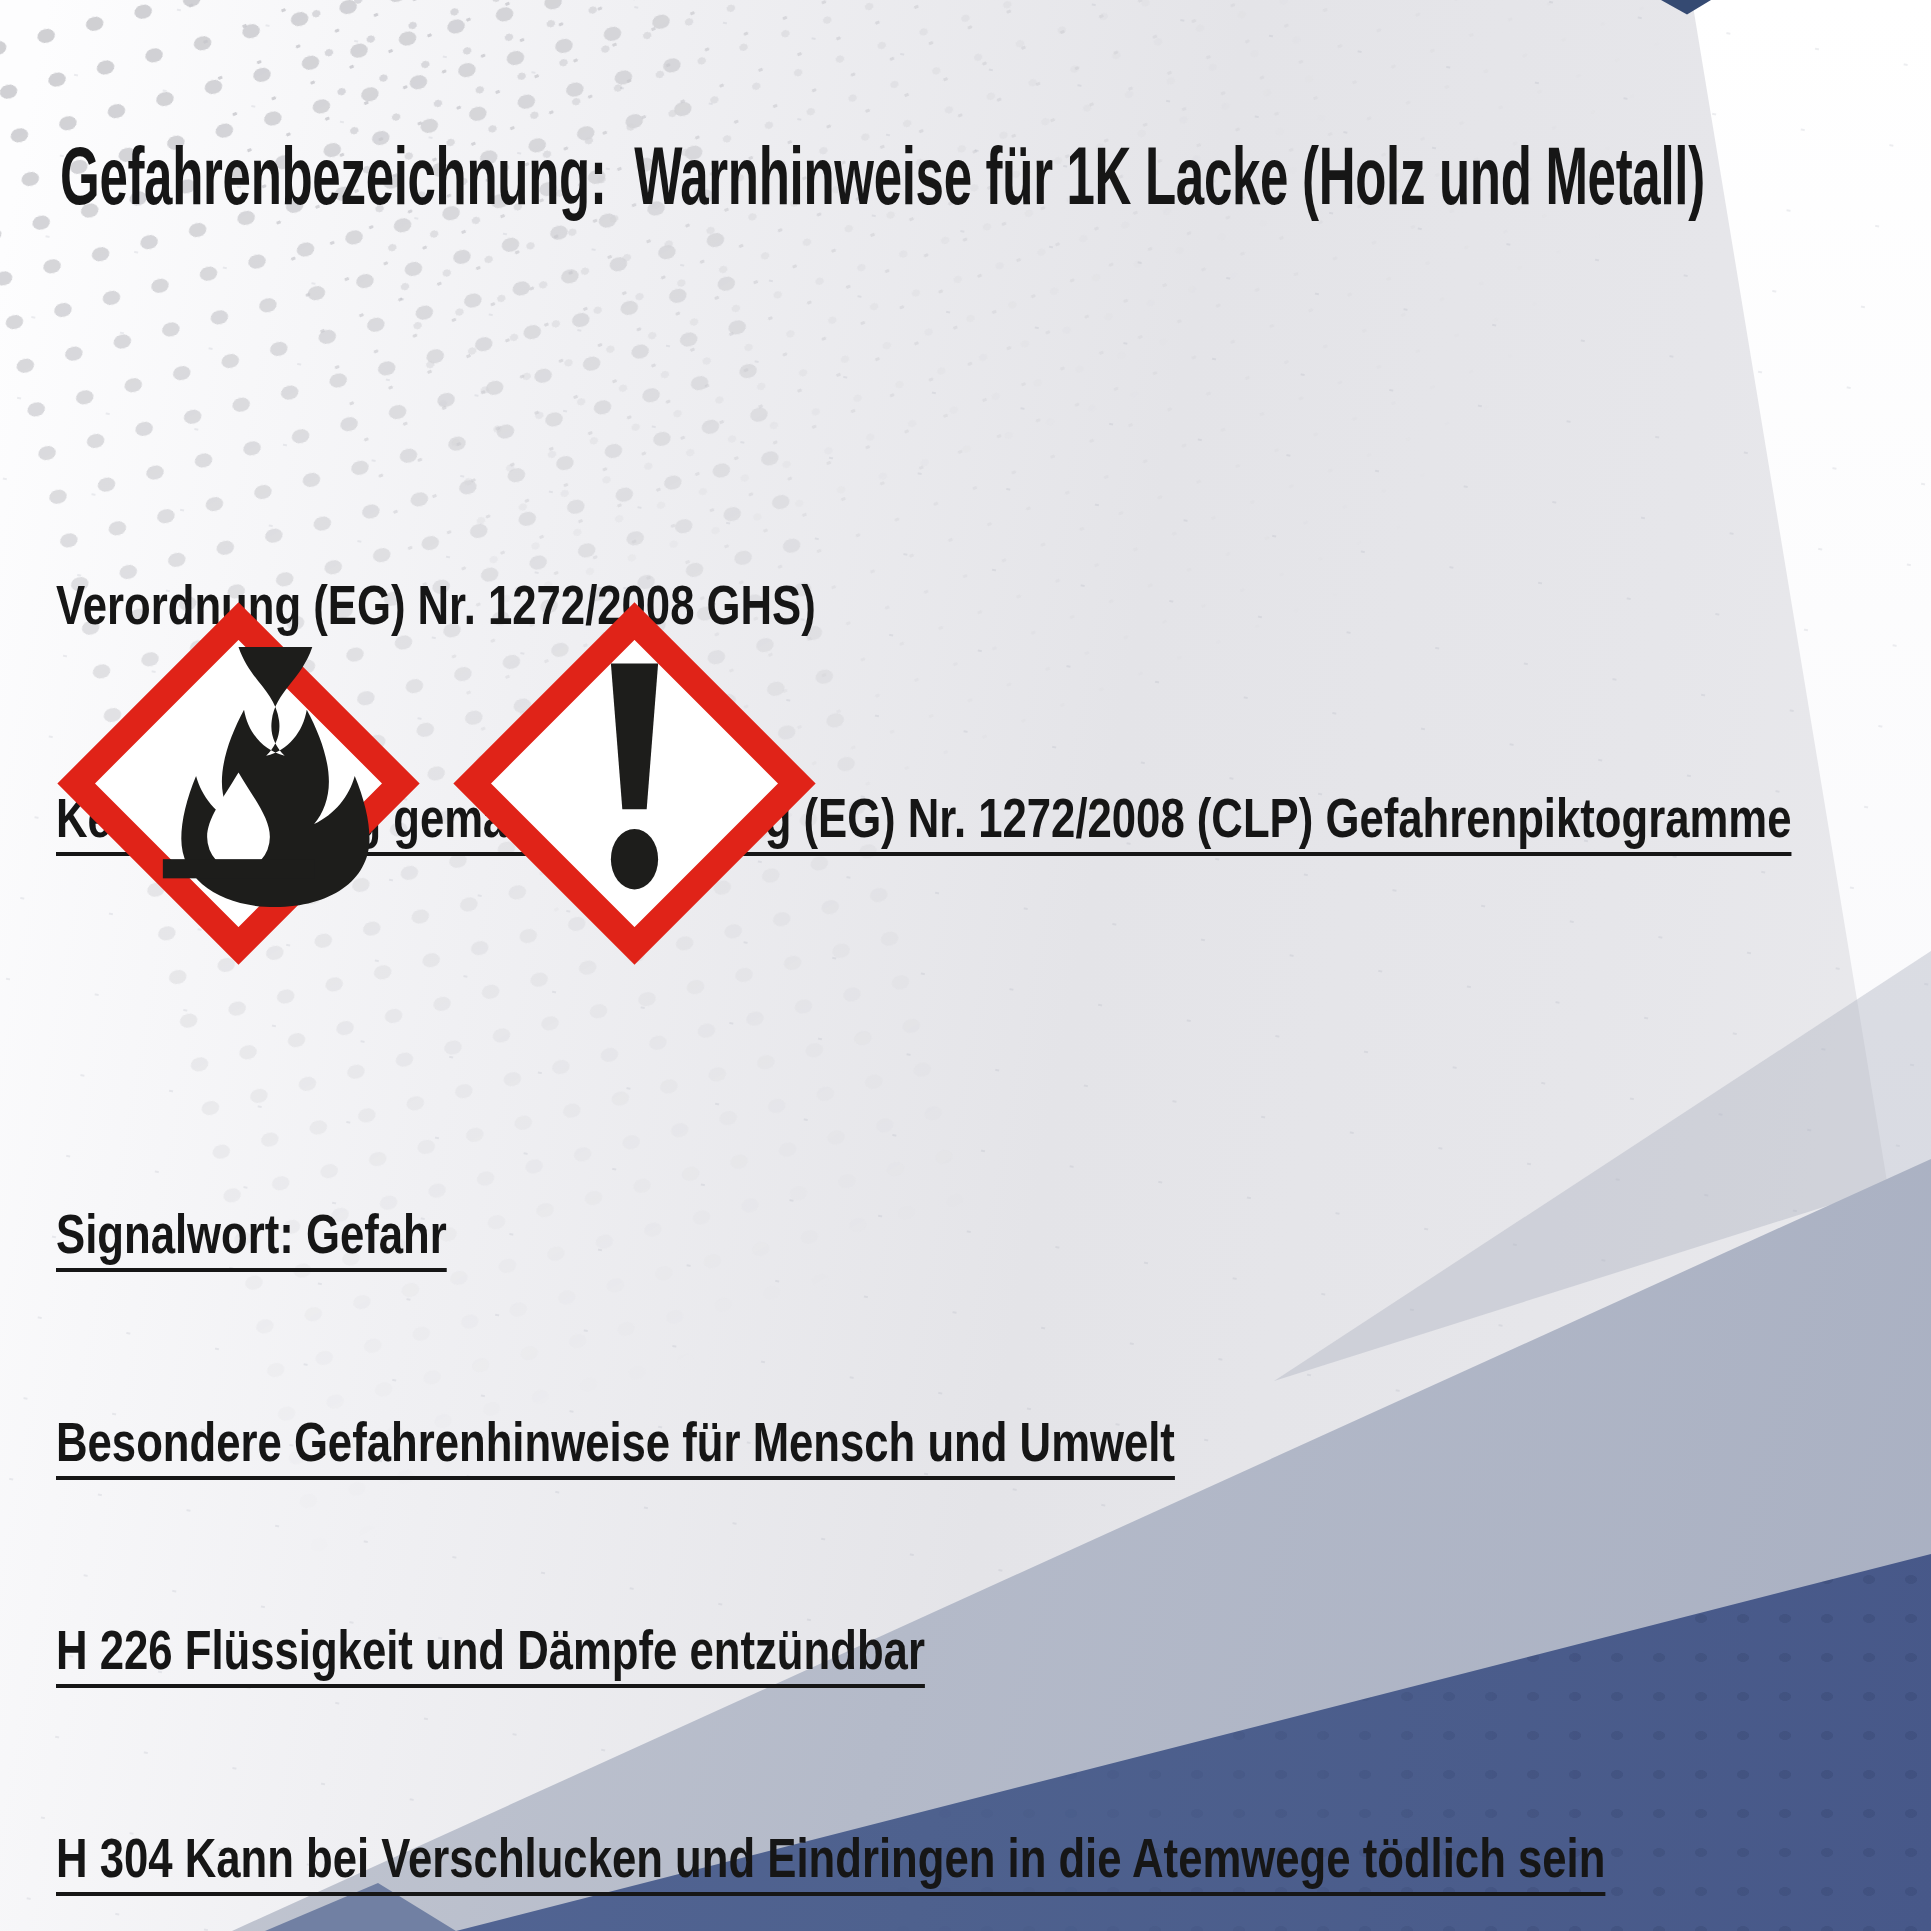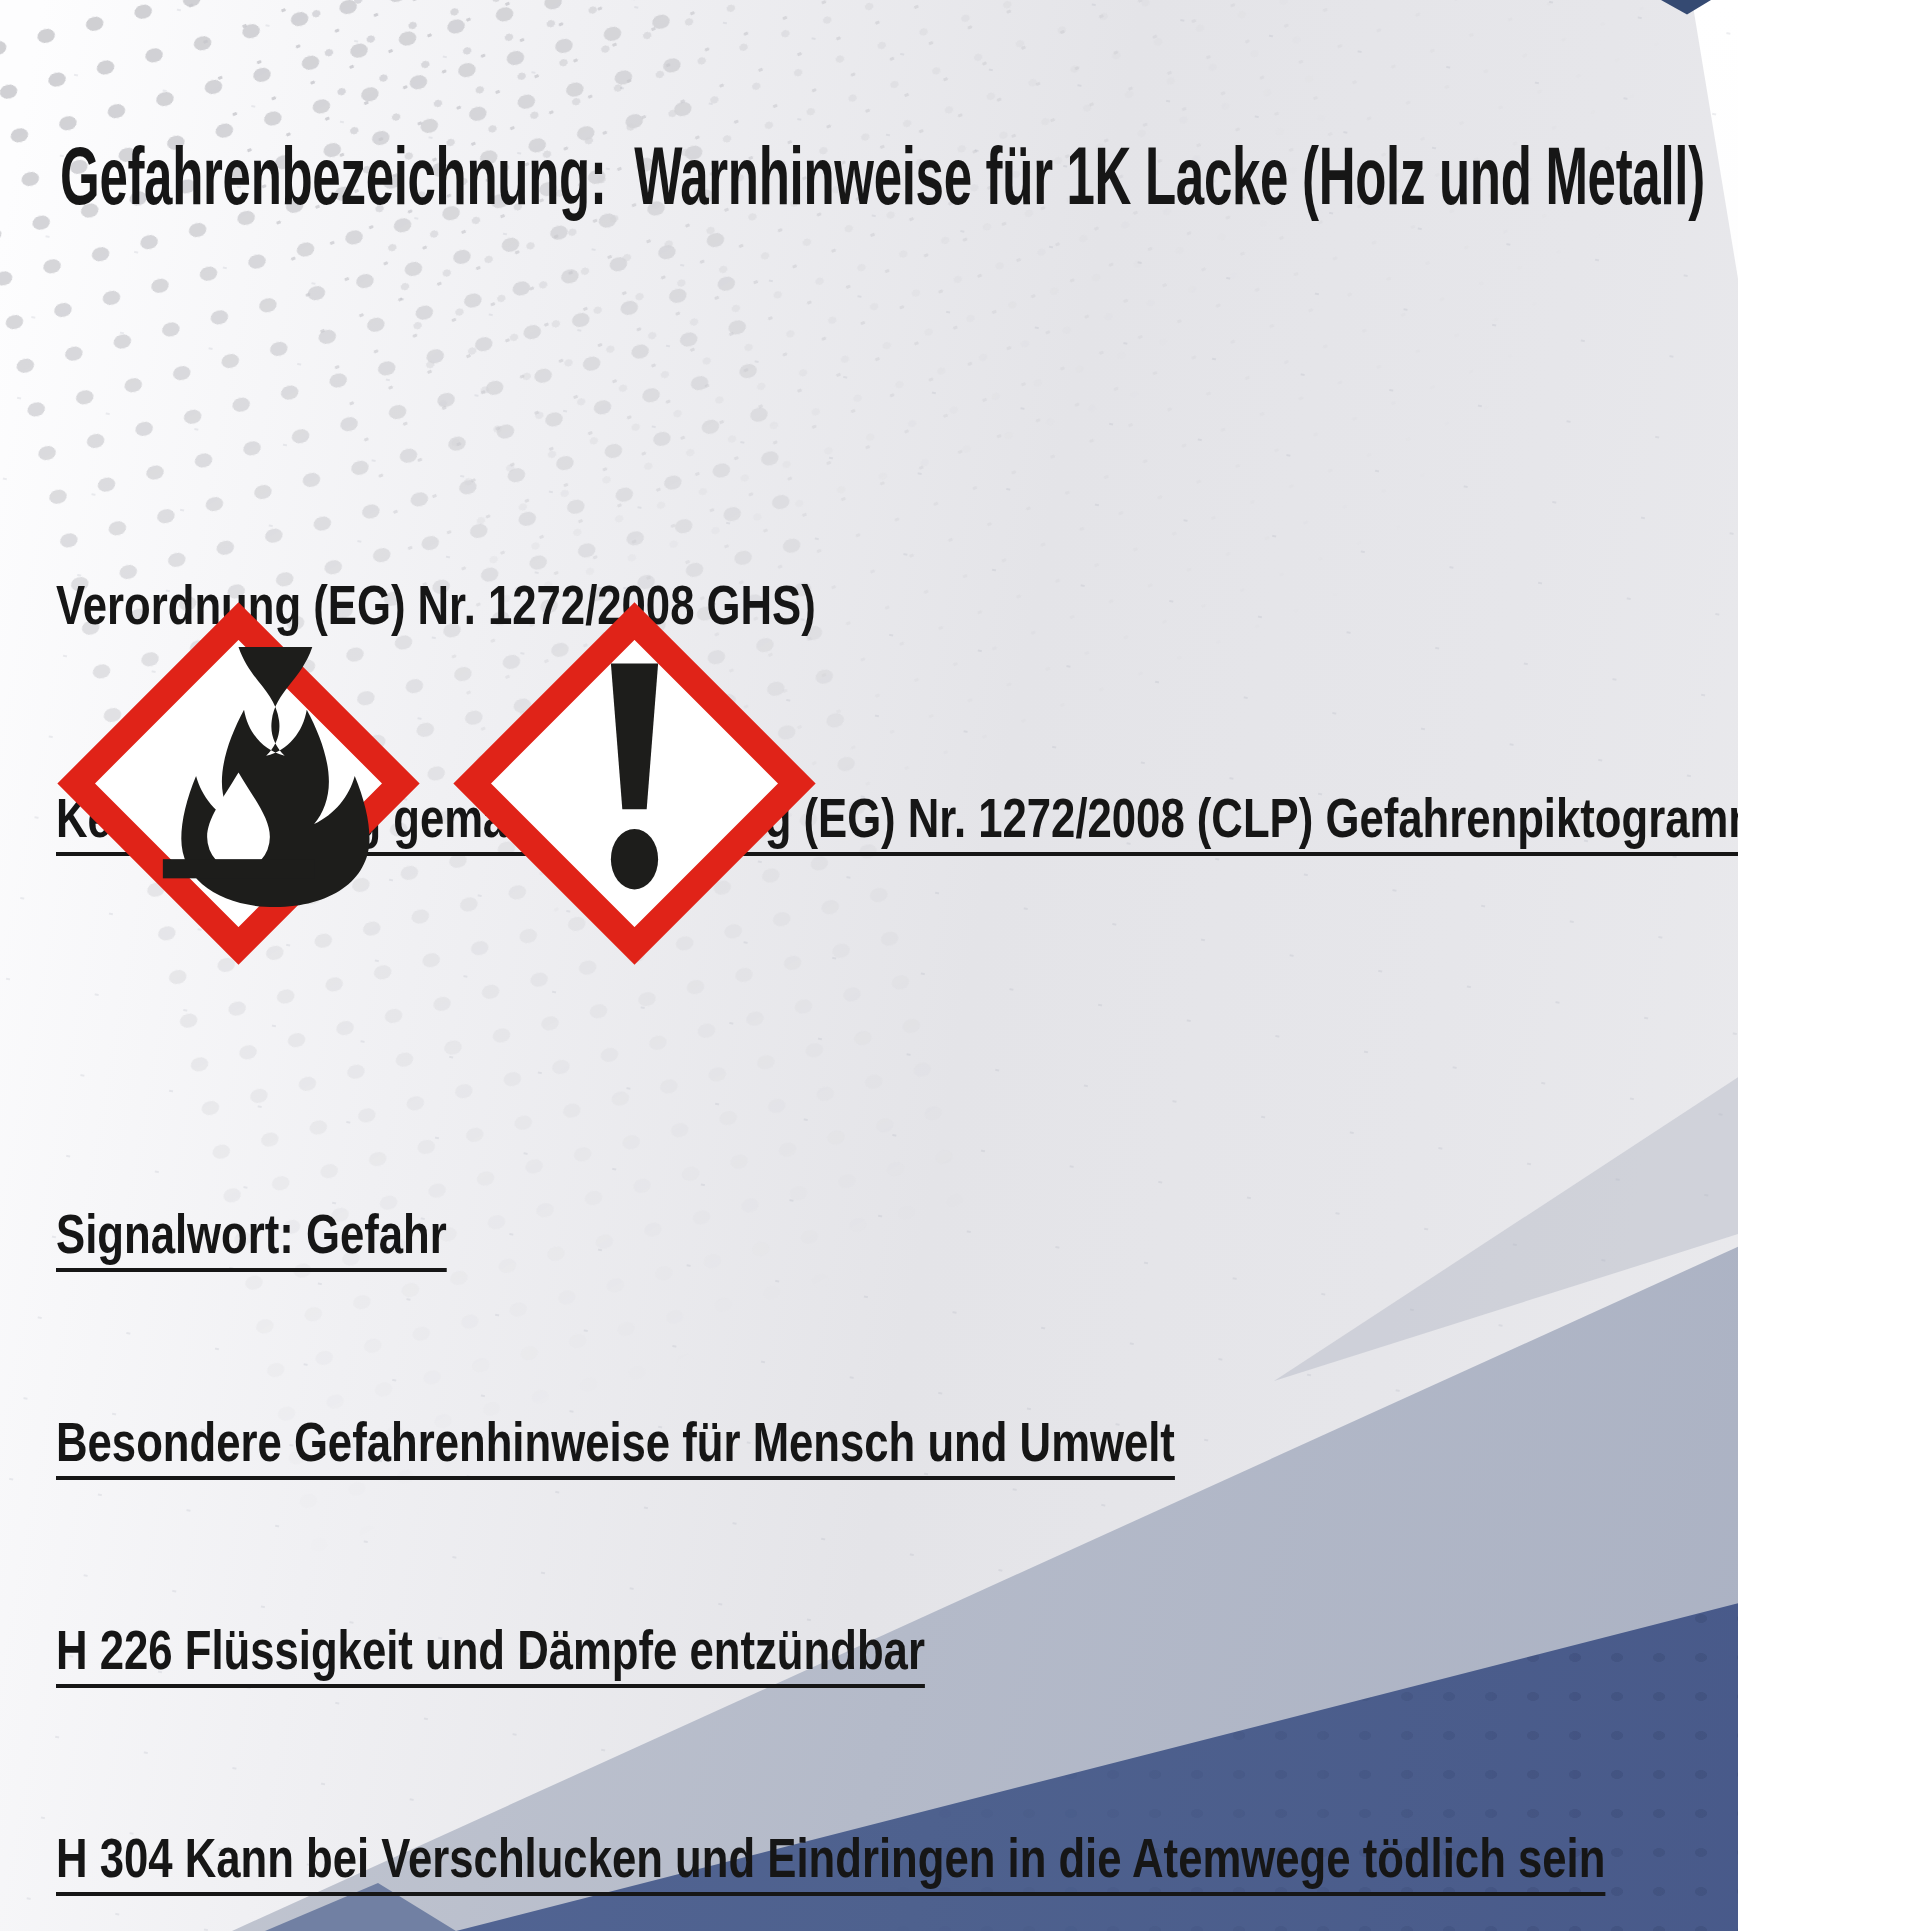--- a/index.html
+++ b/index.html
@@ -1,17 +1,17 @@
 <!DOCTYPE html>
 <html><head>
 <meta charset="utf-8">
 <style>
   html,body{margin:0;padding:0;background:#ffffff;}
   .stage{
-    position:relative;width:1738px;height:1931px;overflow:hidden;
+    position:relative;width:1931px;height:1931px;overflow:hidden;
     font-family:"Liberation Sans", sans-serif;
     background:linear-gradient(100deg,#fdfdfe 2%,#f0f0f3 28%,#e4e4e8 55%,#e6e6ea 78%,#eaeaed 100%);
   }
   .layer{position:absolute;}
   
   .dots-a{
     left:-135px;top:-174px;width:753px;height:2317px;
     transform:rotate(-14deg);transform-origin:top left;
     background-image:radial-gradient(ellipse 14.5px 11.6px at center,#cdcdd1 58%,rgba(205,205,209,0) 62%);
     background-size:50px 45px;

